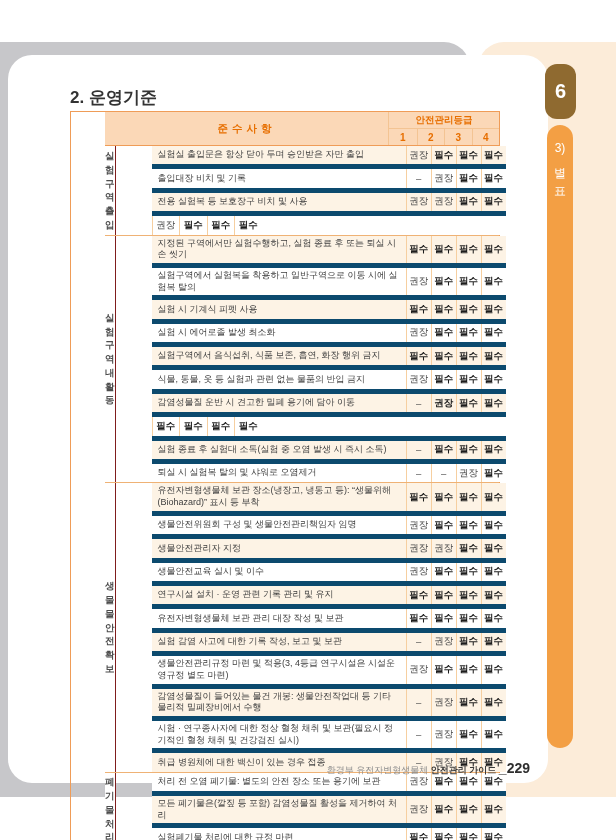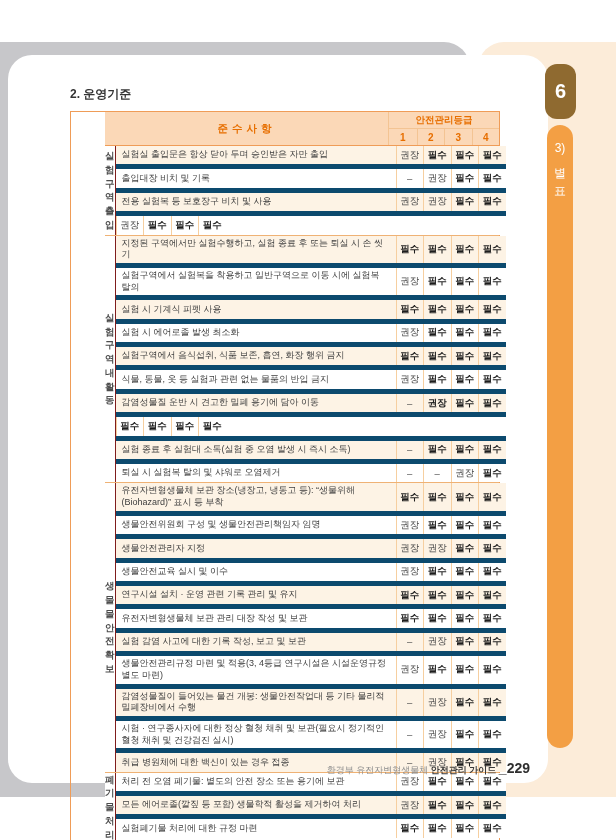--- a/index.html
+++ b/index.html
@@ -29,21 +29,21 @@
   .section-tab{
     position:absolute;left:547px;top:125px;width:26px;height:623px;
     background:#f39f44;border-radius:13px;
     display:flex;flex-direction:column;align-items:center;
     padding-top:14px;box-sizing:border-box;
     color:#fff;font-size:12px;line-height:1.55;
   }
   .section-tab .num{margin-bottom:6px;}
   .page-title{
     position:absolute;left:70px;top:86px;
-    font-size:12px;font-weight:bold;color:#333;
+    font-size:17px;font-weight:bold;color:#333;
   }
   
   .ctable{
     position:absolute;left:70px;top:111px;width:430px;
     border:1.5px solid #ef9c57;box-sizing:border-box;
     font-size:9px;color:#404040;padding-left:34px;
   }
   .thead{display:flex;background:#fbd8b7;border-bottom:1.5px solid #ef9c57;}
   .th-item{
     width:317px;display:flex;align-items:center;justify-content:center;
@@ -64,21 +64,21 @@
   .th-grade-nums .gn + .gn{border-left:1px solid #f3c493;}
   .group-row{display:flex;}
   .group-row + .group-row{border-top:1px solid #efb275;}
   .group-label{
     width:37px;box-sizing:border-box;border-right:1px solid #7f1d1d;
     display:flex;flex-direction:column;align-items:center;justify-content:center;
     font-size:9.5px;font-weight:bold;color:#4d4d4d;line-height:1.45;
     background:#fff;text-align:center;
   }
   .group-rows{width:390px;display:flex;flex-direction:column;}
-  .item-row{display:flex;min-height:18.4px;background:#fff;}
+  .item-row{display:flex;min-height:18.4px;background:#fff;margin-left:36px;}
   .item-row.odd{background:#fdf3e5;}
   .item-row + .item-row{border-top:5px solid #0c4a6e;}
   .item-text{
     width:280px;box-sizing:border-box;padding:2px 6px;
     display:flex;align-items:center;line-height:1.3;
   }
   .grade-cell{
     width:27.5px;box-sizing:border-box;border-left:1px solid #f6cfa0;
     display:flex;align-items:center;justify-content:center;
     font-size:9.5px;color:#4a4a4a;
@@ -330,21 +330,21 @@
         </div>
         <div class="group-rows">
           <div class="item-row">
             <div class="item-text">처리 전 오염 폐기물: 별도의 안전 장소 또는 용기에 보관</div>
             <div class="grade-cell">권장</div>
             <div class="grade-cell b">필수</div>
             <div class="grade-cell b">필수</div>
             <div class="grade-cell b">필수</div>
           </div>
           <div class="item-row odd">
-            <div class="item-text">모든 에어로졸(깔짚 등 포함) 생물학적 활성을 제거하여 처리</div>
+            <div class="item-text">모든 폐기물은(깔짚 등 포함) 감염성물질 활성을 제거하여 처리</div>
             <div class="grade-cell">권장</div>
             <div class="grade-cell b">필수</div>
             <div class="grade-cell b">필수</div>
             <div class="grade-cell b">필수</div>
           </div>
           <div class="item-row">
             <div class="item-text">실험폐기물 처리에 대한 규정 마련</div>
             <div class="grade-cell b">필수</div>
             <div class="grade-cell b">필수</div>
             <div class="grade-cell b">필수</div>

